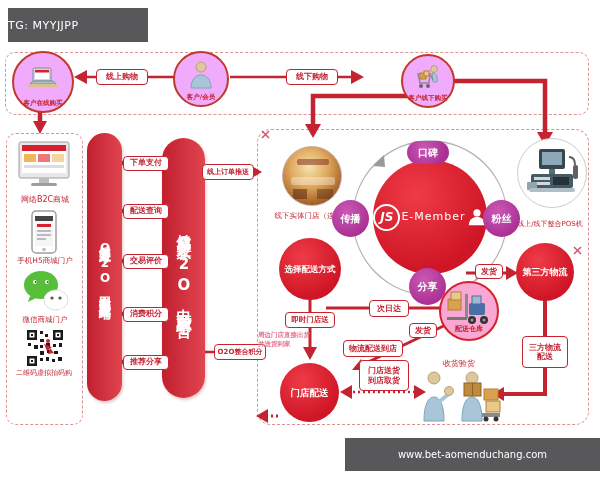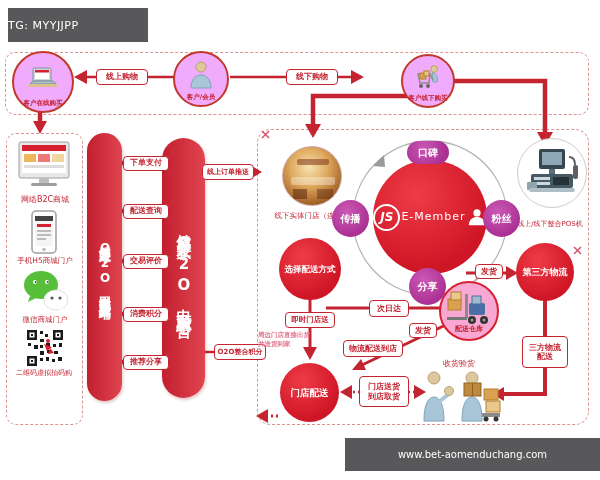--- a/index.html
+++ b/index.html
@@ -343,21 +343,21 @@
 
 <div class="lbox" style="left:522px;top:336px;width:46px;height:32px;font-size:8px">
   <span>三方物流</span>
   <span>配送</span>
 </div>
 
 <div class="rcircle red" style="left:280px;top:363px;width:59px;height:59px;font-size:9.5px">
     <span>门店配送</span>
   </div>
 
-<div class="lbox" style="left:359px;top:376px;width:50px;height:31px;font-size:8px">
+<div class="lbox" style="left:359px;top:360px;width:50px;height:31px;font-size:8px">
   <span>门店送货</span>
   <span>到店取货</span>
 </div>
 
 <div class="rlabel" style="left:432px;top:359px;width:54px;font-size:8px">收货验货</div>
 <svg class="abs" style="left:420px;top:369px;z-index:2" width="82" height="54" viewBox="0 0 82 54">
   <circle cx="14" cy="9" r="6" fill="#ddc79c" stroke="#bba06f"></circle>
   <path d="M4 52 C4 34 9 28 14 28 C19 28 24 34 24 52 Z" fill="#a9c6d8" stroke="#7fa3b8"></path>
   <path d="M20 32 L30 24" stroke="#a9c6d8" stroke-width="4" stroke-linecap="round"></path>
   <circle cx="29" cy="22" r="4.5" fill="#ddc79c" stroke="#bba06f"></circle>

